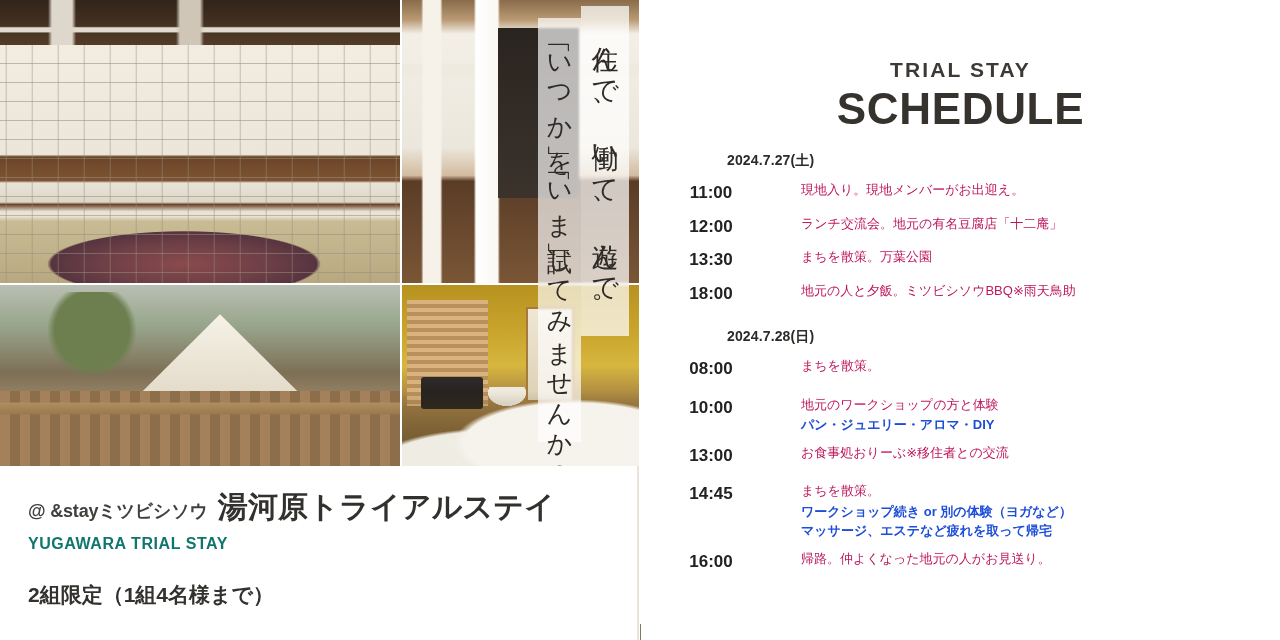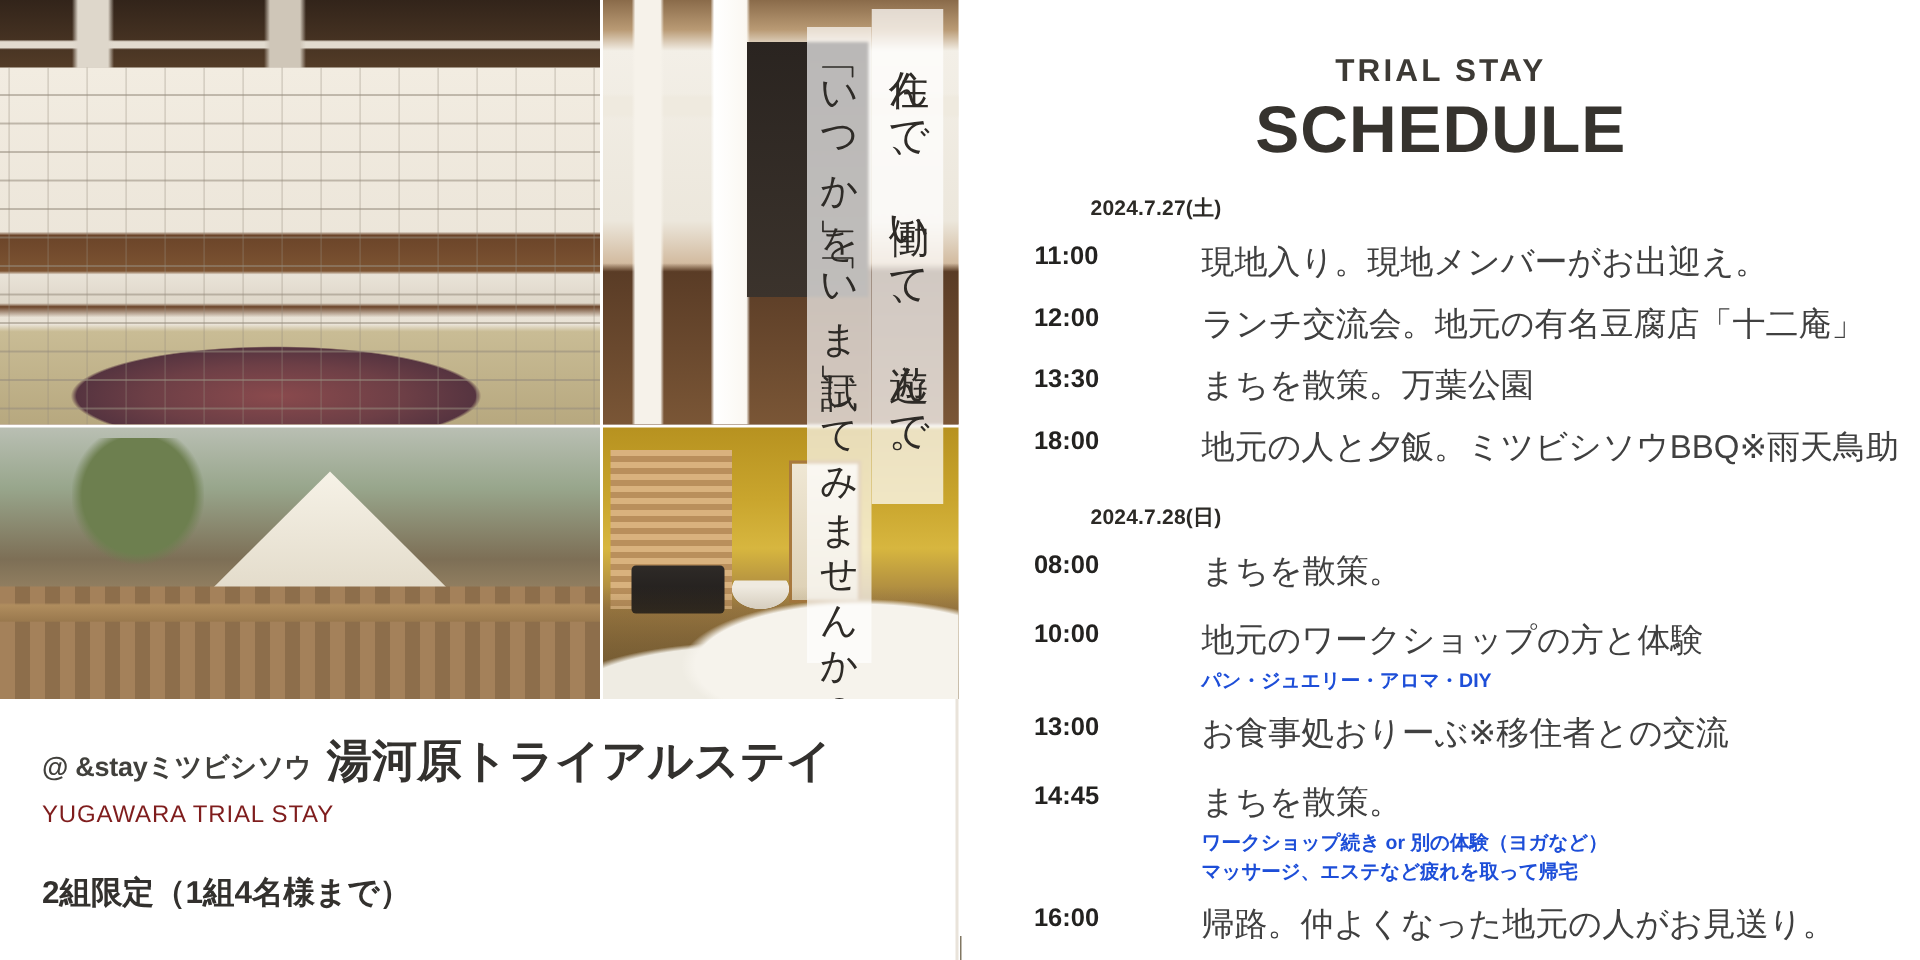--- a/index.html
+++ b/index.html
@@ -166,39 +166,39 @@
   }
 
   
   #caption { position:absolute; left:28px; top:487px; width:600px; }
   #title-row { display:flex; align-items:baseline; gap:10px; }
   #title-ja {
     font-size:30px; font-weight:700; color:#33312e; letter-spacing:.005em;
   }
   #title-venue { font-size:18px; font-weight:600; color:#41403c; letter-spacing:-.01em; }
   #title-en {
-    margin-top:7px; font-size:16px; font-weight:400; color:#7f1d1d; letter-spacing:.035em;
+    margin-top:7px; font-size:16px; font-weight:700; color:#0f766e; letter-spacing:.035em;
   }
   #capacity { margin-top:28px; font-size:21px; font-weight:700; color:#33312e; }
 
   
   #right-panel { position:absolute; left:641px; top:0; width:639px; height:640px; background:#fff; }
-  #sched-head { text-align:center; padding-top:36px; }
+  #sched-head { text-align:center; padding-top:58px; }
   #head-kicker { font-size:21px; font-weight:700; letter-spacing:.10em; color:#3d3a35; }
   #head-title  { font-size:44px; font-weight:700; letter-spacing:.015em; color:#36332e; margin-top:2px; }
 
   .day-block { margin-top:18px; }
   .day-label { font-size:14px; font-weight:700; color:#2c2a26; padding-left:86px; letter-spacing:.01em; }
   .rows { margin-top:6px; }
   .row { display:flex; align-items:flex-start; padding:4px 0 4px 0; }
   .time {
     width:160px; text-align:center; padding-right:20px;
     font-size:17px; font-weight:700; color:#232220; flex:none; line-height:1.5;
   }
-  .what { font-size:22px; color:#404040; line-height:1.5; }
+  .what { font-size:13px; color:#be185d; line-height:1.5; }
   .sub { font-size:13px; color:#1d4ed8; line-height:1.45; margin-top:2px;font-weight:bold; }
   .row.gap { padding-top:9px; }
 </style>
 </head>
 <body>
 
 <div class="accent" id="accent-top"></div>
 <div class="accent" id="accent-right"></div>
 <div class="accent" id="accent-bottom"></div>
 

